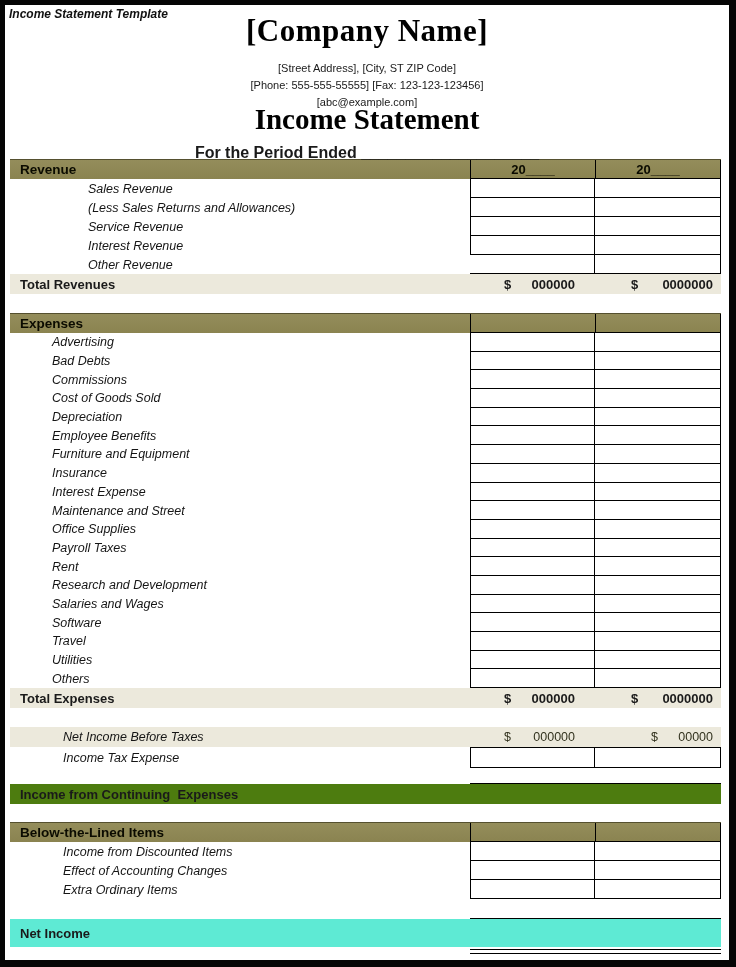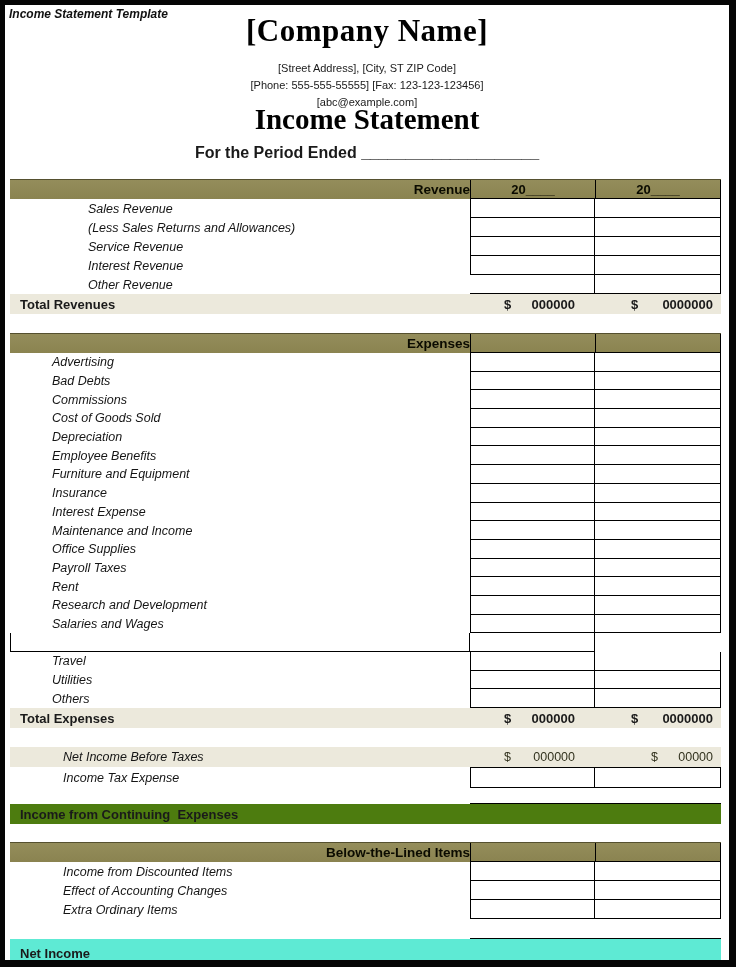--- a/index.html
+++ b/index.html
@@ -10,21 +10,21 @@
     position:relative;
     width:736px; height:967px;
     background:#fff;
     border:5px solid #050505;
     border-right-width:7px;
     border-bottom-width:7px;
     overflow:hidden;
   }
 
   
-  .doc-header { position:relative; height:174px; }
+  .doc-header { position:relative; height:154px; }
   .watermark {
     position:absolute; top:2px; left:4px;
     font-size:12px; font-weight:bold; font-style:italic; color:#111;
   }
   .center-line { position:absolute; left:0; width:100%; text-align:center; }
   .company-name {
     top:8px; font-family:"Liberation Serif", serif;
     font-size:31px; font-weight:bold; color:#000; letter-spacing:.5px;
   }
   .addr1 { top:57px; font-size:11px; }
@@ -38,21 +38,20 @@
 
   
   .stmt { margin-left:5px; width:711px; }
   .row { display:grid; grid-template-columns:460px 125px 126px; }
 
   .hdr-row {
     height:20px;
     background:linear-gradient(#948d5b, #8a8350);
     border-top:1px solid #55502f;
     align-items:center;
-    text-align:right;
   }
   .hdr-label { font-size:13.5px; font-weight:bold; color:#0b0b00; padding-left:10px; }
   .hdr-cell {
     height:100%; display:flex; align-items:center; justify-content:center;
     border-left:1px solid #000; border-bottom:1px solid #000;
     font-size:13px; font-weight:bold; color:#0b0b00; white-space:pre;
   }
   .hdr-cell.last { border-right:1px solid #000; }
 
   .data-row { height:19px; align-items:center; }
@@ -196,21 +195,21 @@
       <div class="item-label ind-exp">Insurance</div>
       <div class="bcell first"></div>
       <div class="bcell"></div>
     </div>
     <div class="row data-row exp-row">
       <div class="item-label ind-exp">Interest Expense</div>
       <div class="bcell first"></div>
       <div class="bcell"></div>
     </div>
     <div class="row data-row exp-row">
-      <div class="item-label ind-exp">Maintenance and Income</div>
+      <div class="item-label ind-exp">Maintenance and Street</div>
       <div class="bcell first"></div>
       <div class="bcell"></div>
     </div>
     <div class="row data-row exp-row">
       <div class="item-label ind-exp">Office Supplies</div>
       <div class="bcell first"></div>
       <div class="bcell"></div>
     </div>
     <div class="row data-row exp-row">
       <div class="item-label ind-exp">Payroll Taxes</div>
@@ -226,20 +225,21 @@
       <div class="item-label ind-exp">Research and Development</div>
       <div class="bcell first"></div>
       <div class="bcell"></div>
     </div>
     <div class="row data-row exp-row">
       <div class="item-label ind-exp">Salaries and Wages</div>
       <div class="bcell first"></div>
       <div class="bcell"></div>
     </div>
     <div class="row data-row exp-row">
+      <div class="item-label ind-exp">Software</div>
       <div class="bcell first"></div>
       <div class="bcell"></div>
     </div>
     <div class="row data-row exp-row">
       <div class="item-label ind-exp">Travel</div>
       <div class="bcell first"></div>
       <div class="bcell"></div>
     </div>
     <div class="row data-row exp-row">
       <div class="item-label ind-exp">Utilities</div>

